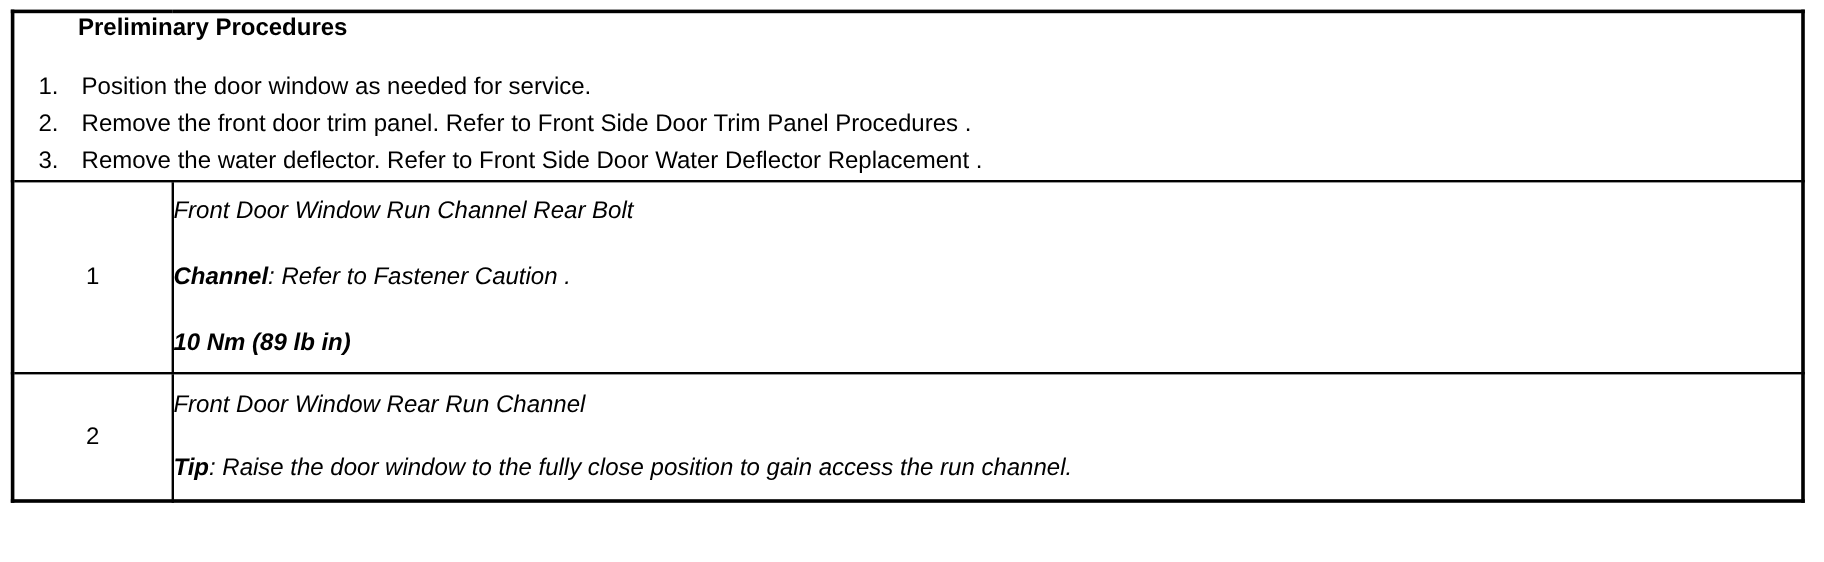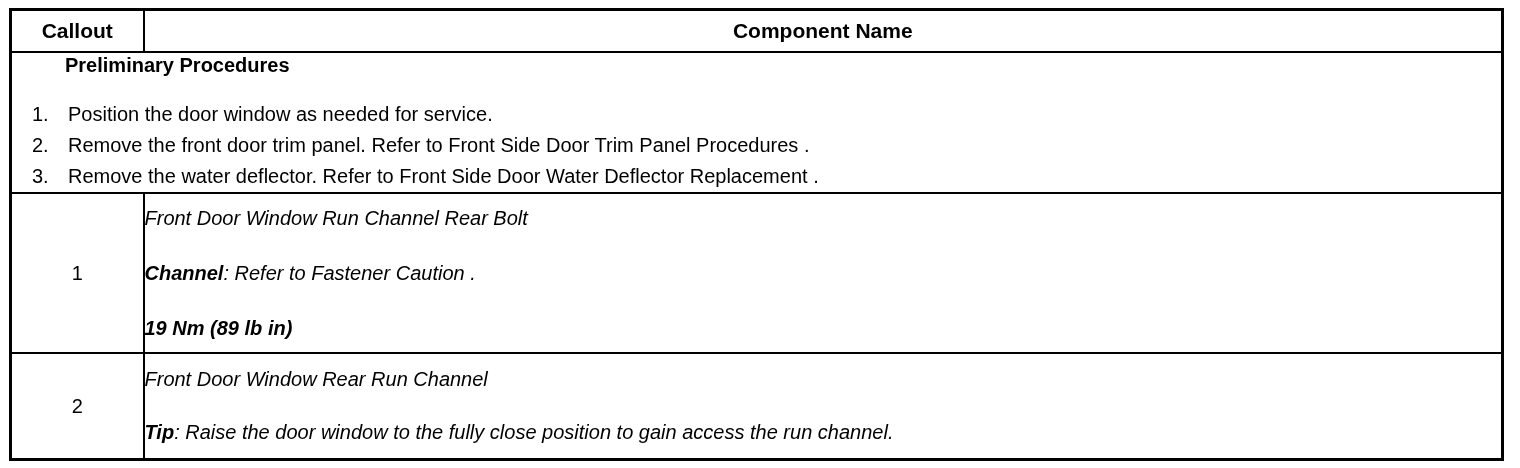--- a/index.html
+++ b/index.html
@@ -124,24 +124,20 @@
 
 <div class="page">
 
   <table class="service-table">
     <colgroup>
       <col class="col-callout">
       <col>
     </colgroup>
     <tbody>
 
-      <tr class="header-row">
-        <th class="th-callout">Callout</th>
-        <th class="th-component">Component Name</th>
-      </tr>
 
       <tr>
         <td class="prelim-cell" colspan="2">
           <div class="prelim-title">Preliminary Procedures</div>
           <ol class="prelim-list">
             <li>
               <span class="num">1.</span>
               <span>Position the door window as needed for service.</span>
             </li>
             <li>
@@ -156,21 +152,21 @@
         </td>
       </tr>
 
       <tr class="row-1">
         <td class="callout-cell">1</td>
         <td class="component-cell">
           <div class="line">Front Door Window Run Channel Rear Bolt</div>
           <div class="spacer-line"></div>
           <div class="line"><b>Channel</b><span>: Refer to Fastener Caution .</span></div>
           <div class="spacer-line"></div>
-          <div class="line"><b>19 Nm (89 lb in)</b></div>
+          <div class="line"><b>10 Nm (89 lb in)</b></div>
         </td>
       </tr>
 
       <tr class="row-2">
         <td class="callout-cell">2</td>
         <td class="component-cell">
           <div class="line">Front Door Window Rear Run Channel</div>
           <div class="spacer-line-sm"></div>
           <div class="line"><b>Tip</b><span>: Raise the door window to the fully close position to gain access the run channel.</span></div>
         </td>

